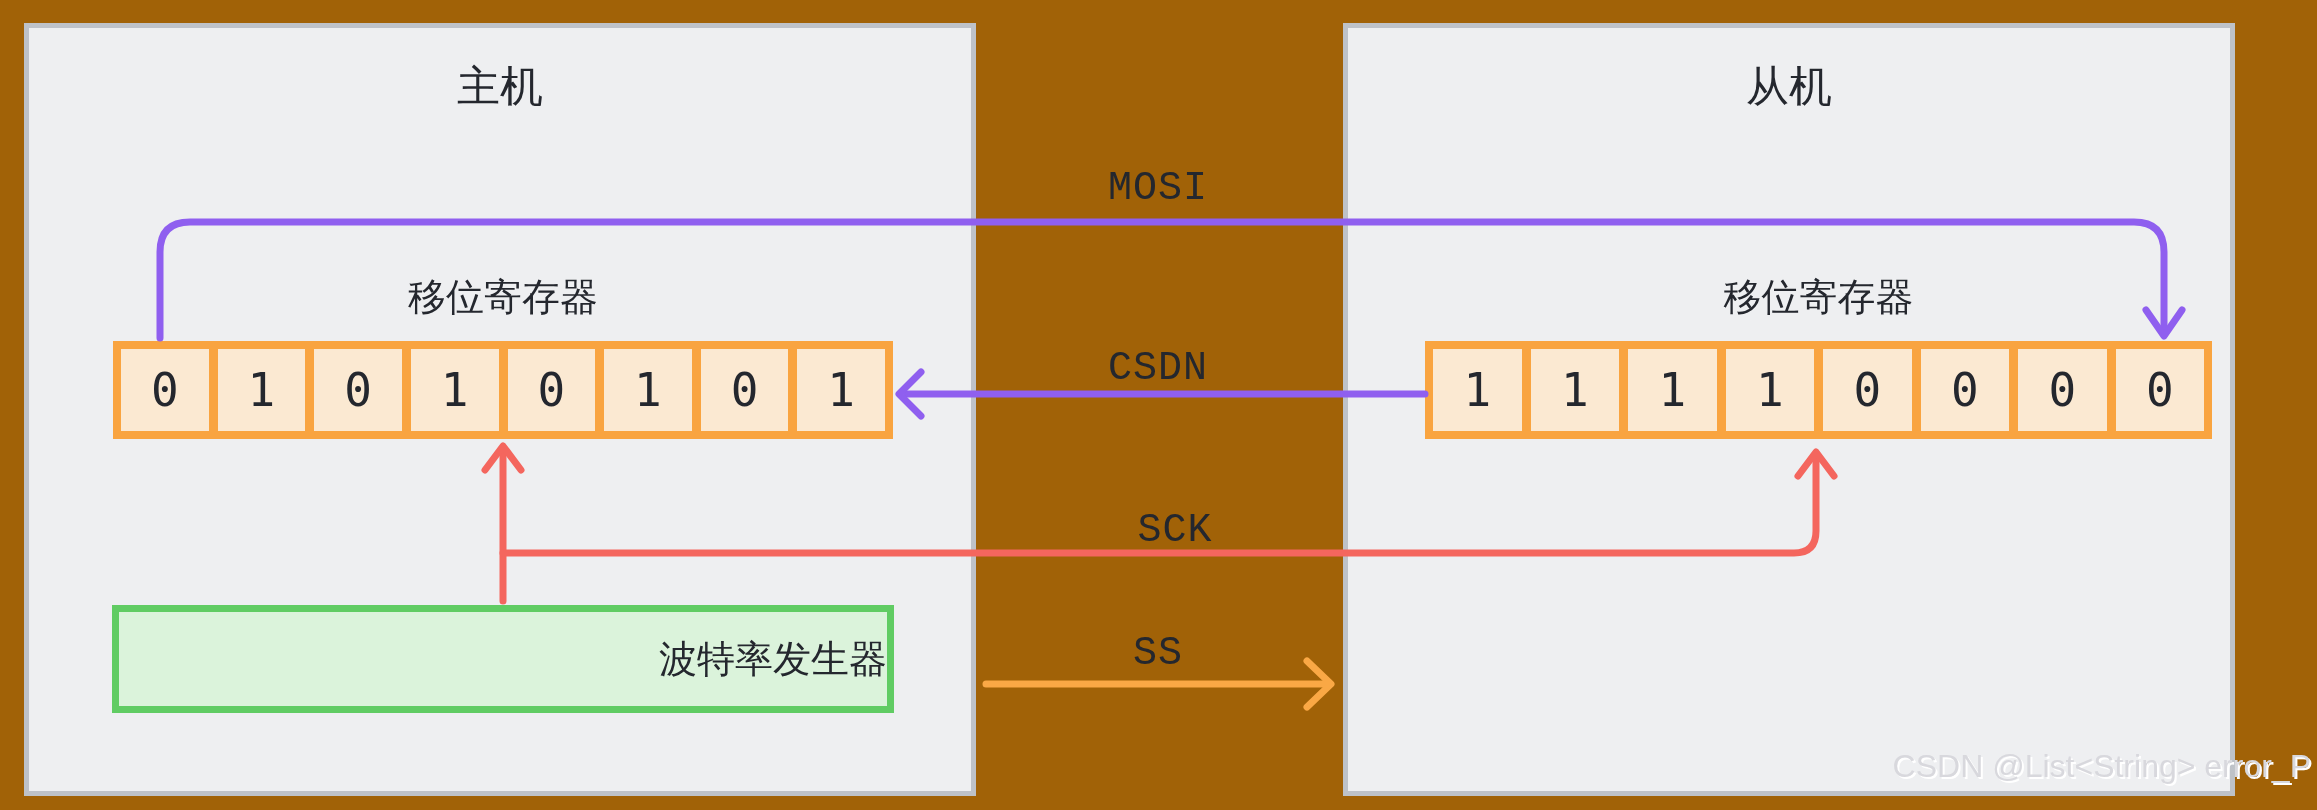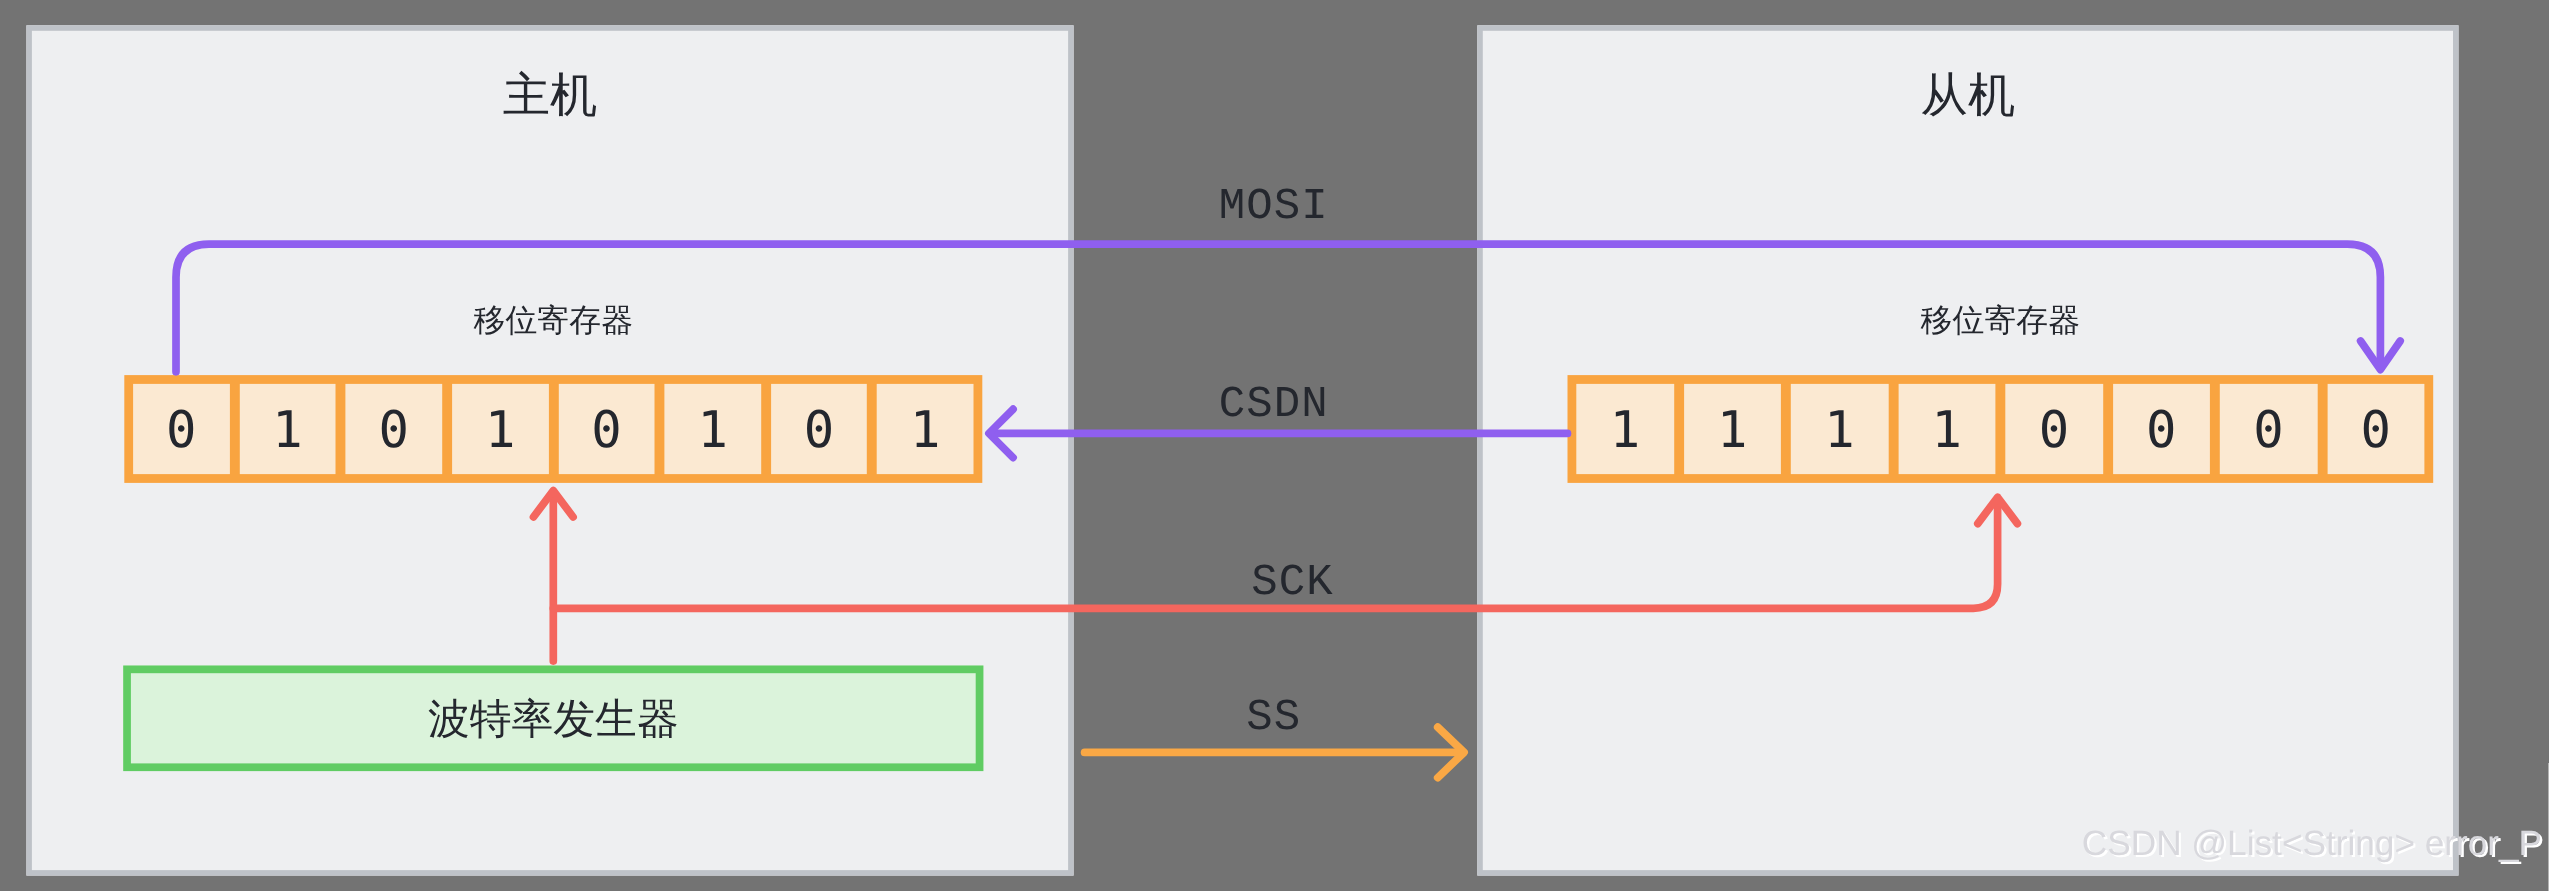--- a/index.html
+++ b/index.html
@@ -1,21 +1,21 @@
 <!DOCTYPE html>
 <html><head>
 <meta charset="utf-8">
 <style>
   html, body { margin: 0; padding: 0; background: #ffffff; }
   body { font-family: "Liberation Sans", "DejaVu Sans", sans-serif; }
   .canvas {
     position: relative;
     width: 2317px;
     height: 810px;
-    background: #737373;
+    background: #a16207;
     overflow: hidden;
   }
   .device-box {
     position: absolute;
     top: 23px;
     height: 773px;
     background: #eeeff1;
     border: 5px solid #bec2c8;
     box-sizing: border-box;
   }
@@ -23,21 +23,21 @@
   .device-box.slave  { left: 1343px; width: 892px; }
   .device-title {
     margin-top: 30px;
     text-align: center;
     font-size: 43px;
     color: #24272e;
   }
   .register-label {
     position: absolute;
     text-align: center;
-    font-size: 29px;
+    font-size: 38px;
     color: #24272e;
   }
   .register-label.master { left: 113px;  top: 272px; width: 780px; }
   .register-label.slave  { left: 1425px; top: 272px; width: 787px; }
   .shift-register {
     position: absolute;
     top: 341px;
     height: 98px;
     background: #f9a440;
     display: flex;
@@ -55,27 +55,27 @@
     justify-content: center;
     font-size: 46px;
     color: #24272e;
     font-family: "DejaVu Sans Mono", "Liberation Mono", monospace;
   }
   .baud-box {
     position: absolute;
     left: 112px;
     top: 605px;
     width: 782px;
-    height: 96px;
+    height: 108px;
     background: #dbf3db;
     border: 7px solid #60cc63;
     box-sizing: border-box;
     display: flex;
     align-items: center;
-    justify-content: center;
+    justify-content: flex-end;
     font-size: 38px;
     color: #24272e;
   }
   .overlay {
     position: absolute;
     left: 0;
     top: 0;
     z-index: 5;
     pointer-events: none;
   }

